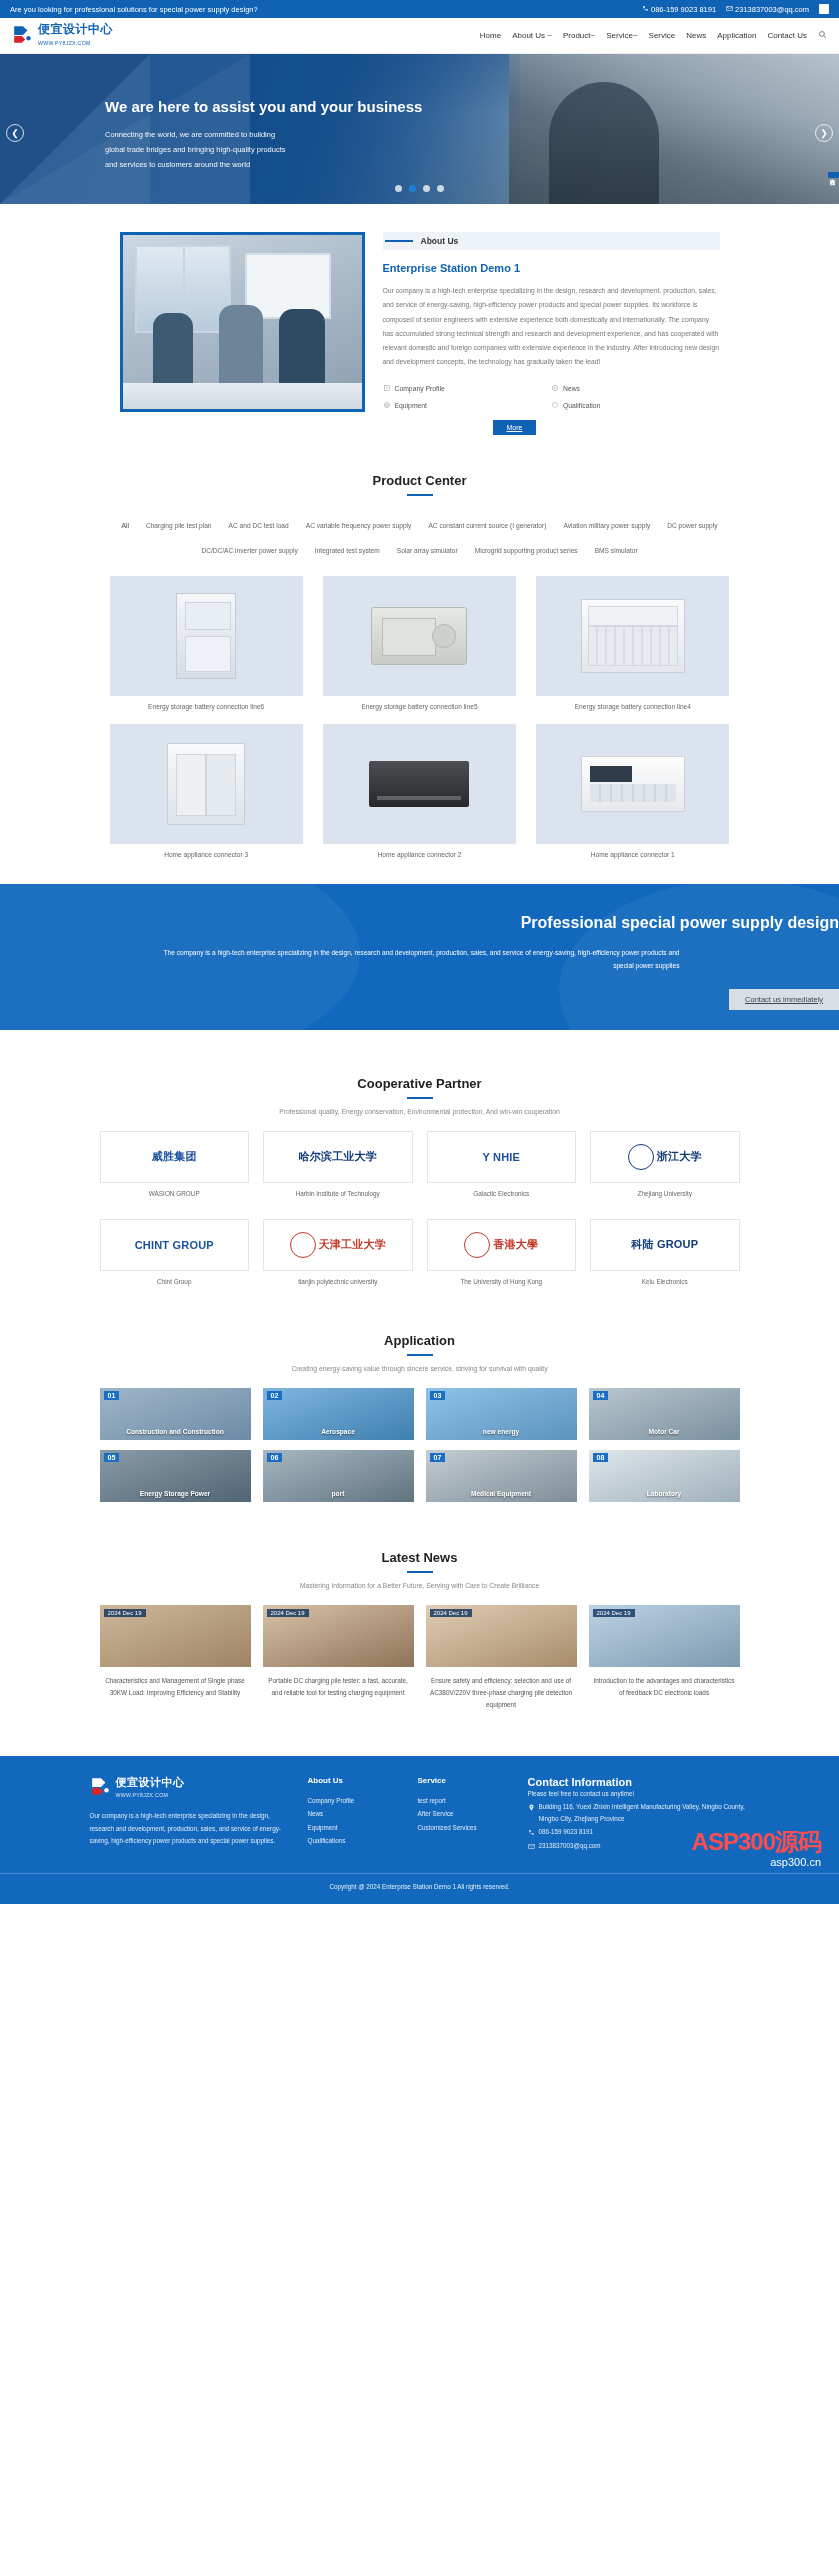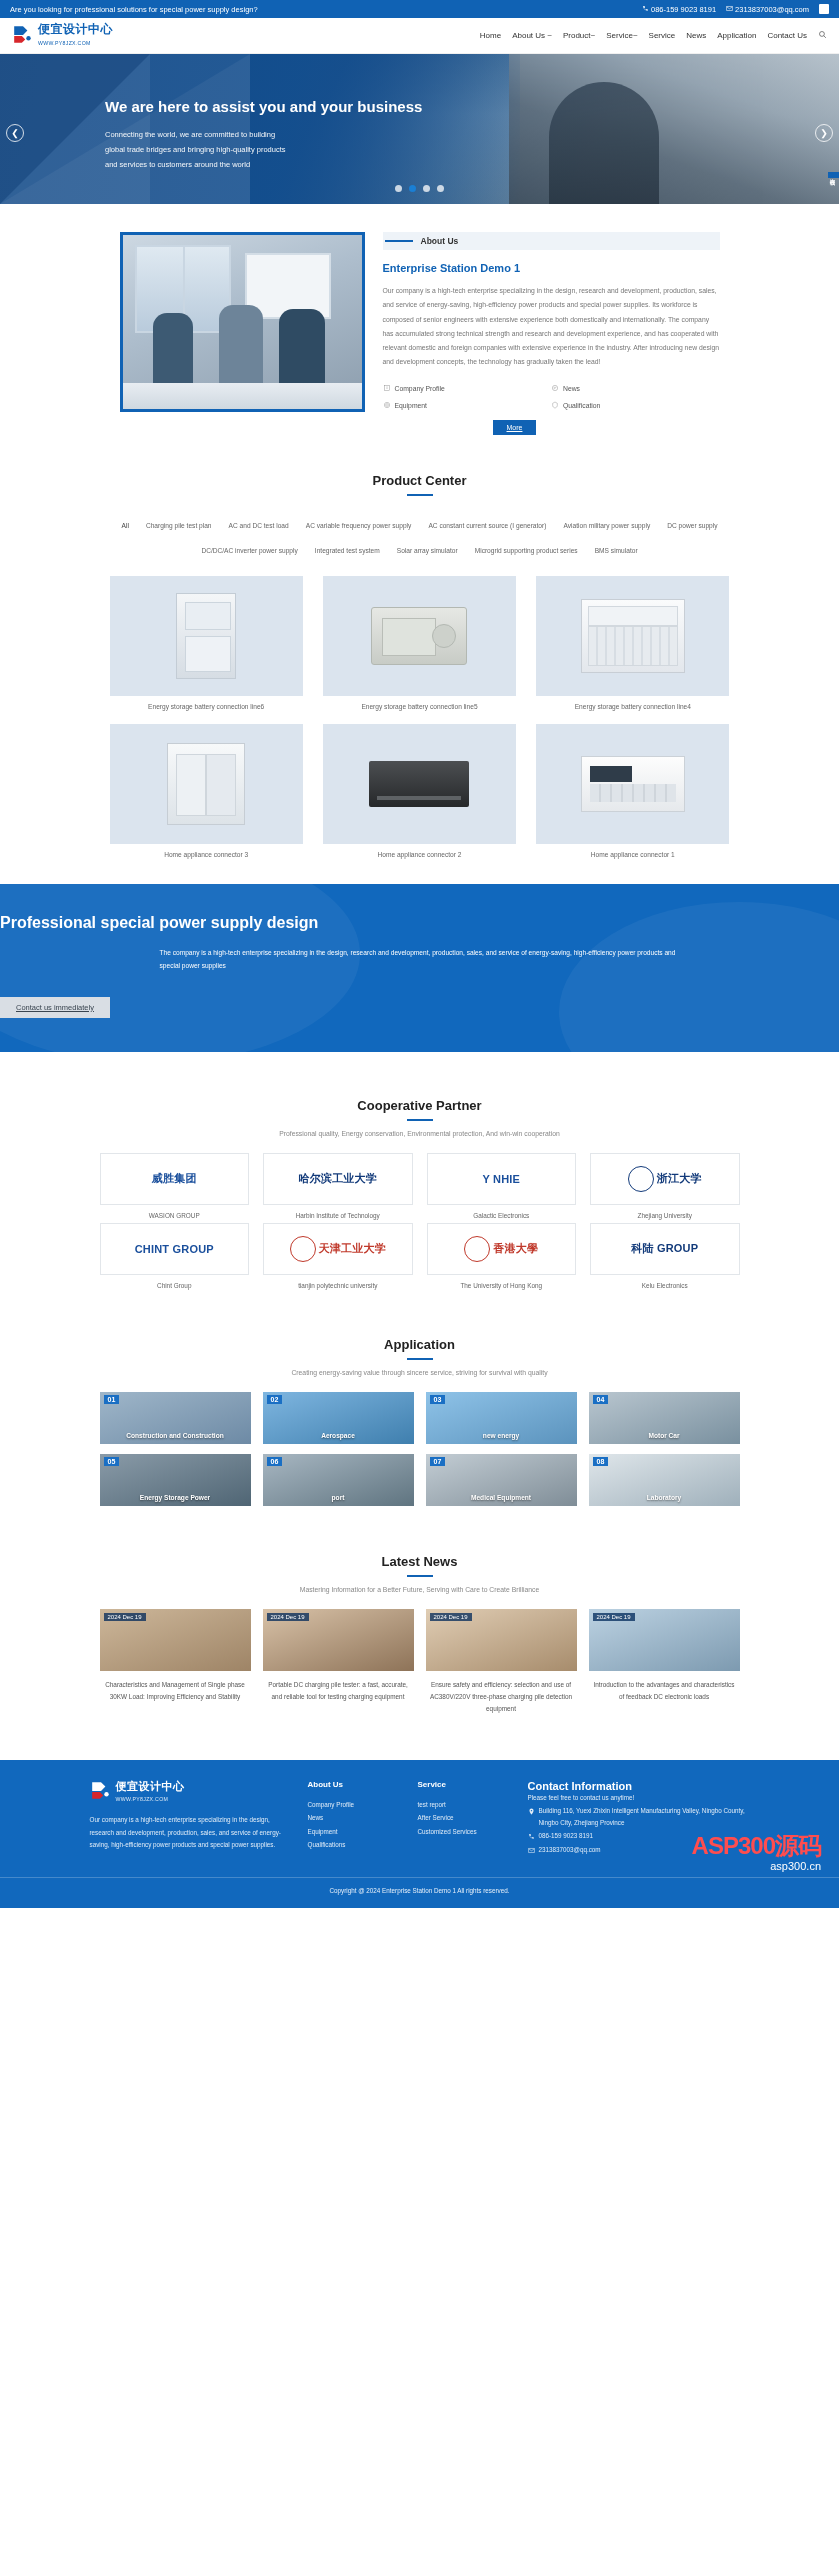--- a/index.html
+++ b/index.html
@@ -222,45 +222,45 @@
   .dev.e { width: 100px; height: 46px; background: linear-gradient(180deg,#4c4f52,#26282a); border-radius:2px; }
   .dev.e:after { content:""; position:absolute; left:8px; bottom:7px; width:84px; height:4px; background:#5e6265;}
   .dev.f { width: 104px; height: 56px; background: linear-gradient(180deg,#fdfdfd,#e6e9ec); border:1px solid #cbd1d7;}
   .dev.f:before { content:""; position:absolute; left:8px; top:9px; width:42px; height:16px; background:#2f3c49;}
   .dev.f:after { content:""; position:absolute; left:8px; bottom:9px; width:86px; height:18px;
     background: repeating-linear-gradient(90deg,#dfe4e9 0 9px,#cfd5db 9px 11px);}
 
   
   .cta {
     position: relative; background: #1168bd; color: #fff;
-    padding: 30px 0 34px; text-align: left; overflow: hidden;
+    padding: 30px 0 20px; text-align: right; overflow: hidden;
   }
   .cta:before {
     content:""; position:absolute; left:-60px; top:-40px; width: 420px; height: 220px;
     border-radius: 50%; background: rgba(255,255,255,.05);
   }
   .cta:after {
     content:""; position:absolute; right:-80px; bottom:-70px; width: 360px; height: 220px;
     border-radius: 50%; background: rgba(255,255,255,.05);
   }
   .cta h2 { font-size: 16px; font-weight: bold; position: relative; z-index:2;}
   .cta p {
     width: 520px; margin: 14px auto 0; font-size: 6.6px; line-height: 2.0;
     position: relative; z-index: 2;
   }
   .cta .btn {
-    display: inline-block; margin-top: 24px; background: #d9dee4; color: #3a4550;
+    display: inline-block; margin-top: 16px; background: #d9dee4; color: #3a4550;
     font-size: 7.5px; padding: 6px 16px; position: relative; z-index:2;text-decoration:underline;
   }
 
   
   .partners { padding: 22px 0 26px; background: #fff; margin-top: 24px; }
   .pt-grid {
     width: 640px; margin: 16px auto 0; display: grid;
-    grid-template-columns: repeat(4, 1fr); gap: 4px 14px;
+    grid-template-columns: repeat(4, 1fr); gap: 22px 14px;
   }
   .pt-card { text-align: center; }
   .pt-box {
     height: 52px; border: 1px solid #e2e6ea; display: flex; align-items: center;
     justify-content: center; background: #fff;
   }
   .pt-name { font-size: 6.4px; color: #666; margin-top: 7px; }
   .lg { font-weight: bold; letter-spacing: .2px; display:flex; align-items:center; gap:3px;}
   .lg-blue { color: #1a4f9c; }
   .lg-red { color: #c0392b; }

